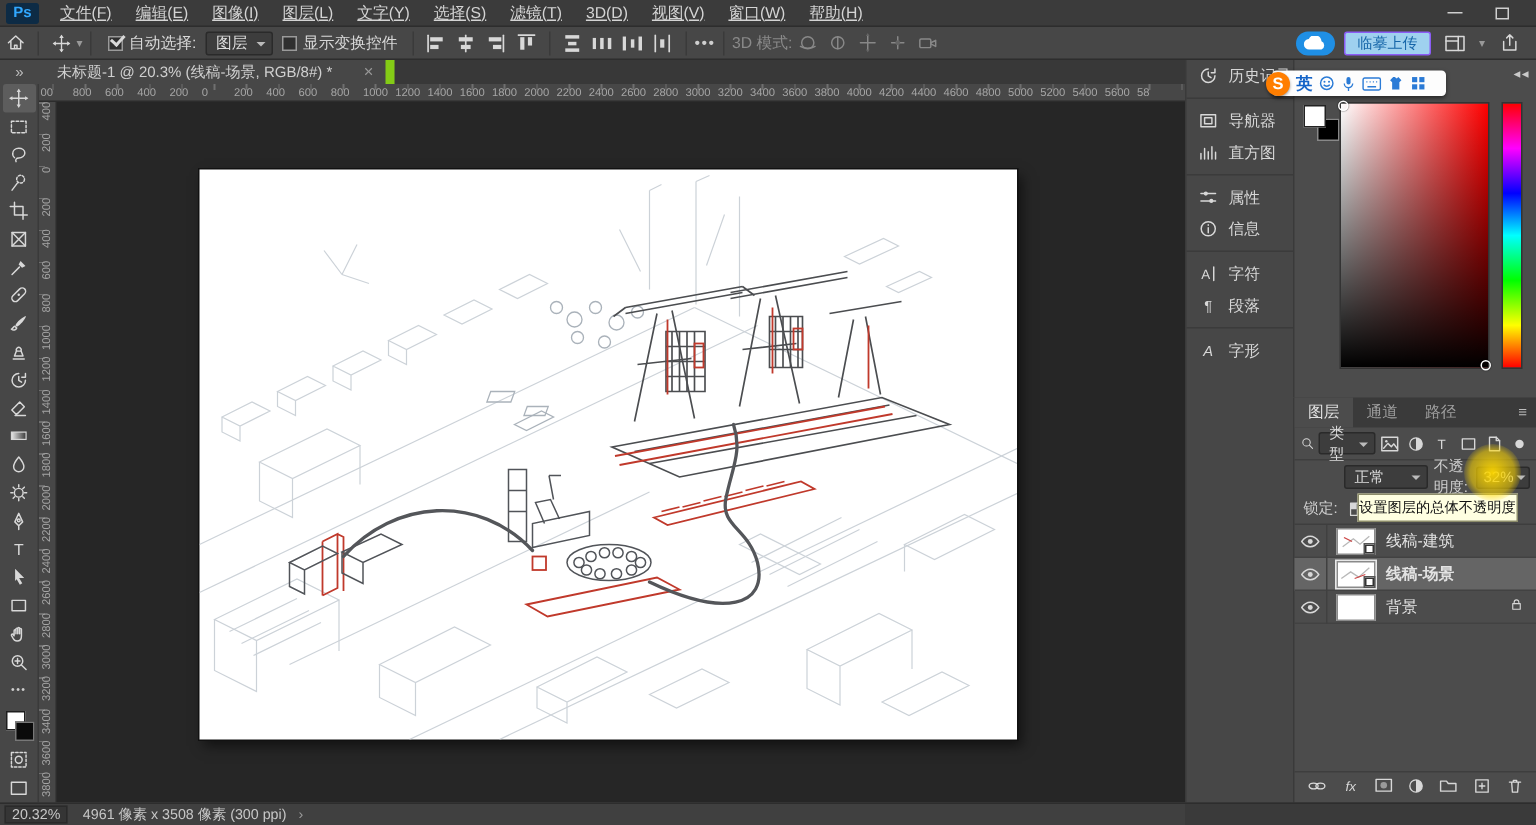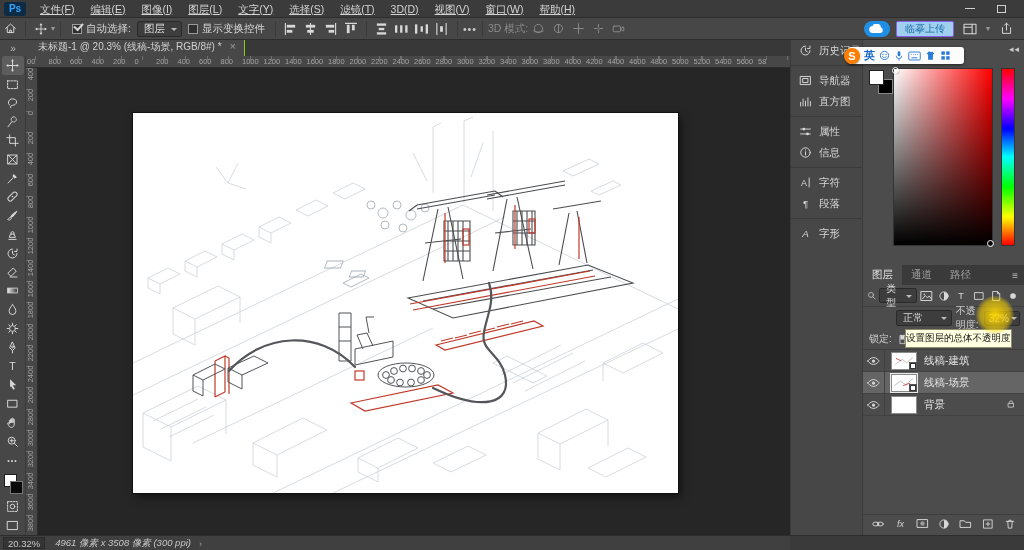--- a/index.html
+++ b/index.html
@@ -31,22 +31,22 @@
   .dim { color:#8a8a8a; }
   .dim svg { opacity:.45; }
   #ob-right { margin-left:auto; display:flex; align-items:center; gap:6px; padding-right:8px; }
   #cloud-badge { width:26px; height:16px; background:#1f8fe5; border-radius:8px; display:flex; align-items:center; justify-content:center; }
   #upload-btn { background:#9fd1ef; color:#1565a8; border:1px solid #8b5cf6; border-radius:2px;
     height:16px; padding:0 8px; font-size:10px; display:flex; align-items:center; }
 
   
   #tabbar { position:absolute; left:0; top:40px; width:790px; height:16px; background:#383838; display:flex; }
   #tool-collapse { width:26px; height:16px; display:flex; align-items:center; justify-content:center; color:#bbb; font-size:10px; background:#474747; }
-  #doc-tab { background:#474747; height:16px; display:flex; gap:8px;
-    padding:0 8px 0 12px; font-size:10px; color:#d0d0d0; border-right:1px solid #84cc16; }
+  #doc-tab { background:#474747; height:16px; display:flex; align-items:center; gap:21px;
+    padding:0 8px 0 12px; font-size:10px; color:#d0d0d0; border-right:6px solid #84cc16; }
   #doc-tab .close { color:#9a9a9a; font-size:11px; }
 
   
   #toolbar { position:absolute; left:0; top:56px; width:26px; height:479px; background:#474747;
     display:flex; flex-direction:column; align-items:center; border-right:1px solid #3a3a3a; }
   .tool { width:22px; height:19px; display:flex; align-items:center; justify-content:center; }
   .tool.selected { background:#5d5d5d; border-radius:2px; }
   .tool svg { display:block; }
   #swatches { position:relative; width:20px; height:22px; margin-top:4px; }
   #fg-swatch { position:absolute; left:1px; top:0; width:13px; height:13px; background:#fff; border:1px solid #1e1e1e; }
@@ -100,21 +100,21 @@
   #lp-filter .ddl { height:15px; padding-right:13px; font-size:10px; }
   .mini-btn { width:17px; height:16px; display:flex; align-items:center; justify-content:center; }
   #lp-blend { height:22px; display:flex; align-items:center; padding:0 4px; gap:4px; position:relative; }
   #blend-ddl { width:64px; justify-content:flex-start; font-size:10px;margin-left:29px; }
   #opacity-wrap { display:flex; align-items:center; gap:2px; font-size:10px; color:#cfcfcf; position:relative; }
   #opacity-val { background:#3d3d3d; border:1px solid #2a2a2a; border-radius:2px; height:15px; padding:0 10px 0 4px; display:flex; align-items:center; position:relative; }
   #opacity-val::after { content:""; position:absolute; right:2px; top:5px; border:3px solid transparent; border-top-color:#bbb; }
   #lp-lock { height:20px; display:flex; align-items:center; gap:4px; padding:0 6px; font-size:10px; color:#cfcfcf; position:relative; }
   #layer-list { border-top:1px solid #3e3e3e; }
   .layer-row { height:22px; display:flex; align-items:center; border-bottom:1px solid #424242; }
-  .layer-row.selected { background:#656565; }
+  .layer-row.selected { background:#656565;font-weight:bold; }
   .eye-cell { width:22px; height:22px; display:flex; align-items:center; justify-content:center; border-right:1px solid #404040; }
   .thumb { position:relative; width:26px; height:18px; background:#fff; border:1px solid #8a8a8a; margin:0 7px 0 6px; }
   .thumb svg { width:100%; height:100%; display:block; }
   .so-badge { position:absolute; right:-1px; bottom:-1px; width:8px; height:8px; background:#e8e8e8; border:1px solid #555;
     display:flex; align-items:center; justify-content:center; }
   .so-badge::after { content:""; width:4px; height:4px; border:1px solid #333; background:#fff; }
   .layer-name { font-size:10.5px; color:#e2e2e2; flex:1; }
   .layer-lock { margin-right:8px; }
   #lp-bottom { position:absolute; left:0; bottom:3px; width:162px; height:18px; border-top:1px solid #3e3e3e;
     display:flex; align-items:center; justify-content:flex-end; gap:7px; padding:0 8px; }
@@ -131,21 +131,21 @@
     border-radius:3px; box-shadow:0 1px 3px rgba(0,0,0,.5); display:flex; align-items:center; gap:4px; padding:0 5px 0 2px; z-index:40; }
   #ime-logo { width:16px; height:16px; border-radius:50%; background:#ff7e00; color:#fff; font-weight:bold;
     font-size:11px; display:flex; align-items:center; justify-content:center; margin-left:-6px; box-shadow:0 1px 2px rgba(0,0,0,.4); }
   #ime-mode { color:#1464c8; font-weight:bold; font-size:11px; }
   #ime-bar svg { display:block; }
 
   
   #statusbar { position:absolute; left:0; top:535px; width:790px; height:15px; background:#404040;
     display:flex; align-items:center; font-size:9.5px; color:#c7c7c7; border-top:1px solid #2d2d2d; }
   #status-zoom { background:#353535; border:1px solid #2a2a2a; height:12px; margin-left:3px; padding:0 4px; display:flex; align-items:center; }
-  #status-info { margin-left:10px;font-style:italic; }
+  #status-info { margin-left:10px; }
   #status-chevron { margin-left:8px; color:#9a9a9a; }
   #statusbar-right { position:absolute; left:790px; top:535px; width:234px; height:15px; background:#3a3a3a; border-top:1px solid #2d2d2d; }
 
   svg .st { stroke:#d8d8d8; fill:none; stroke-width:1.2; stroke-linecap:round; stroke-linejoin:round; }
   svg .fl { fill:#d8d8d8; stroke:none; }
   svg text { font-family:"Liberation Sans","DejaVu Sans",sans-serif; }
 </style>
 </head>
 <body>
 

